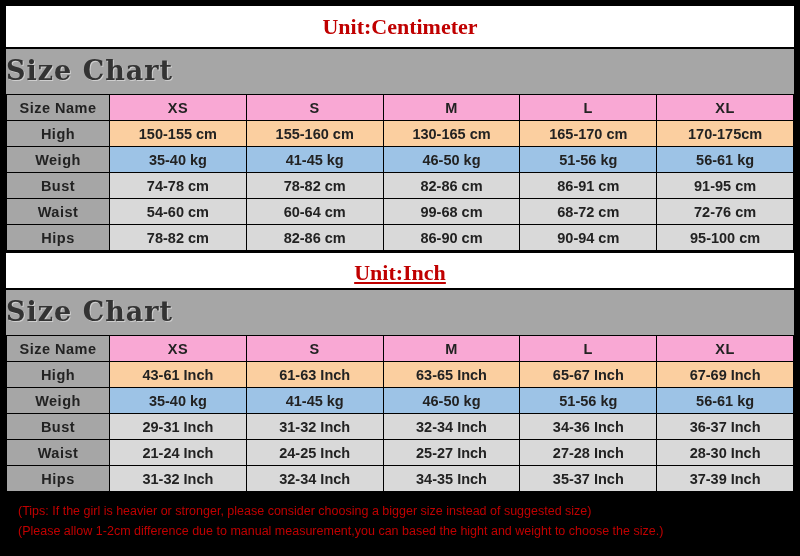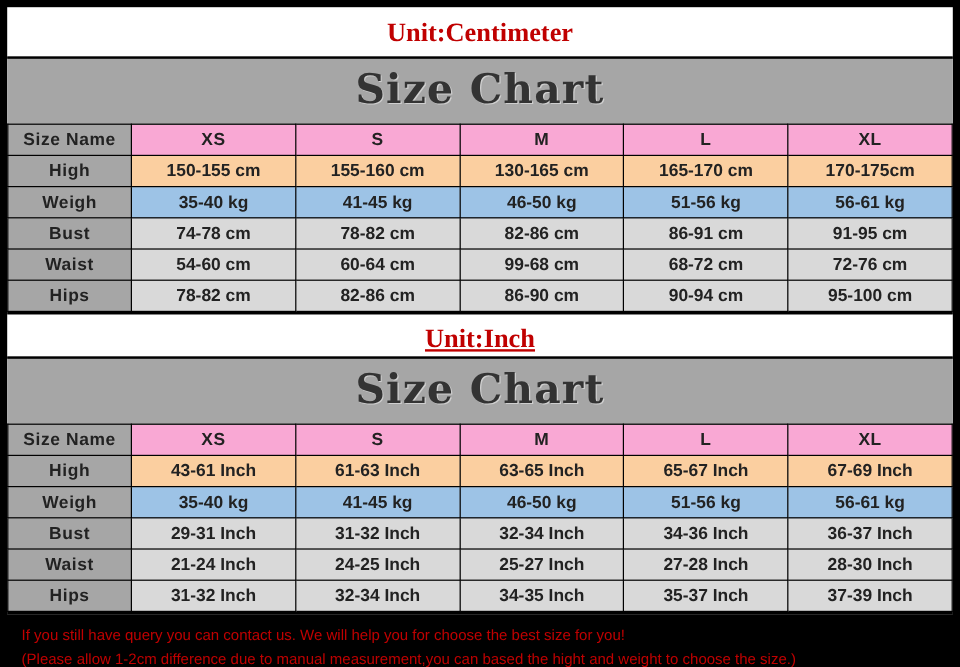--- a/index.html
+++ b/index.html
@@ -39,24 +39,24 @@
     padding-bottom: 2px;
     text-decoration: underline;
   }
   .chart-block {
     background: #a6a6a6;
     border-top: 2px solid #000;
     border-bottom: 2px solid #000;
     padding: 0;
   }
   .chart-heading {
-    text-align: center;
+    text-align: left;
     font-family: "DejaVu Serif", serif;
     font-weight: bold;
-    font-size: 34px;
+    font-size: 27px;
     color: #333333;
     letter-spacing: 1px;
     padding: 6px 0 8px 0;
     text-shadow: 1px 1px 0 #cfcfcf;
   }
   table.size-table {
     border-collapse: collapse;
     width: 100%;
     table-layout: fixed;
   }
@@ -226,17 +226,17 @@
         <td class="cell-plain">32-34 Inch</td>
         <td class="cell-plain">34-35 Inch</td>
         <td class="cell-plain">35-37 Inch</td>
         <td class="cell-plain">37-39 Inch</td>
       </tr>
     </tbody>
       </table>
   </div>
 
   <div class="notes">
-    <div class="note-line">If you still have query you can contact us. We will help you for choose the best size for you!</div>
+    <div class="note-line first">(Tips: If the girl is heavier or stronger, please consider choosing a bigger size instead of suggested size)</div>
     <div class="note-line">(Please allow 1-2cm difference due to manual measurement,you can based the hight and weight to choose the size.)</div>
   </div>
 
 </div>
 
 </body></html>

